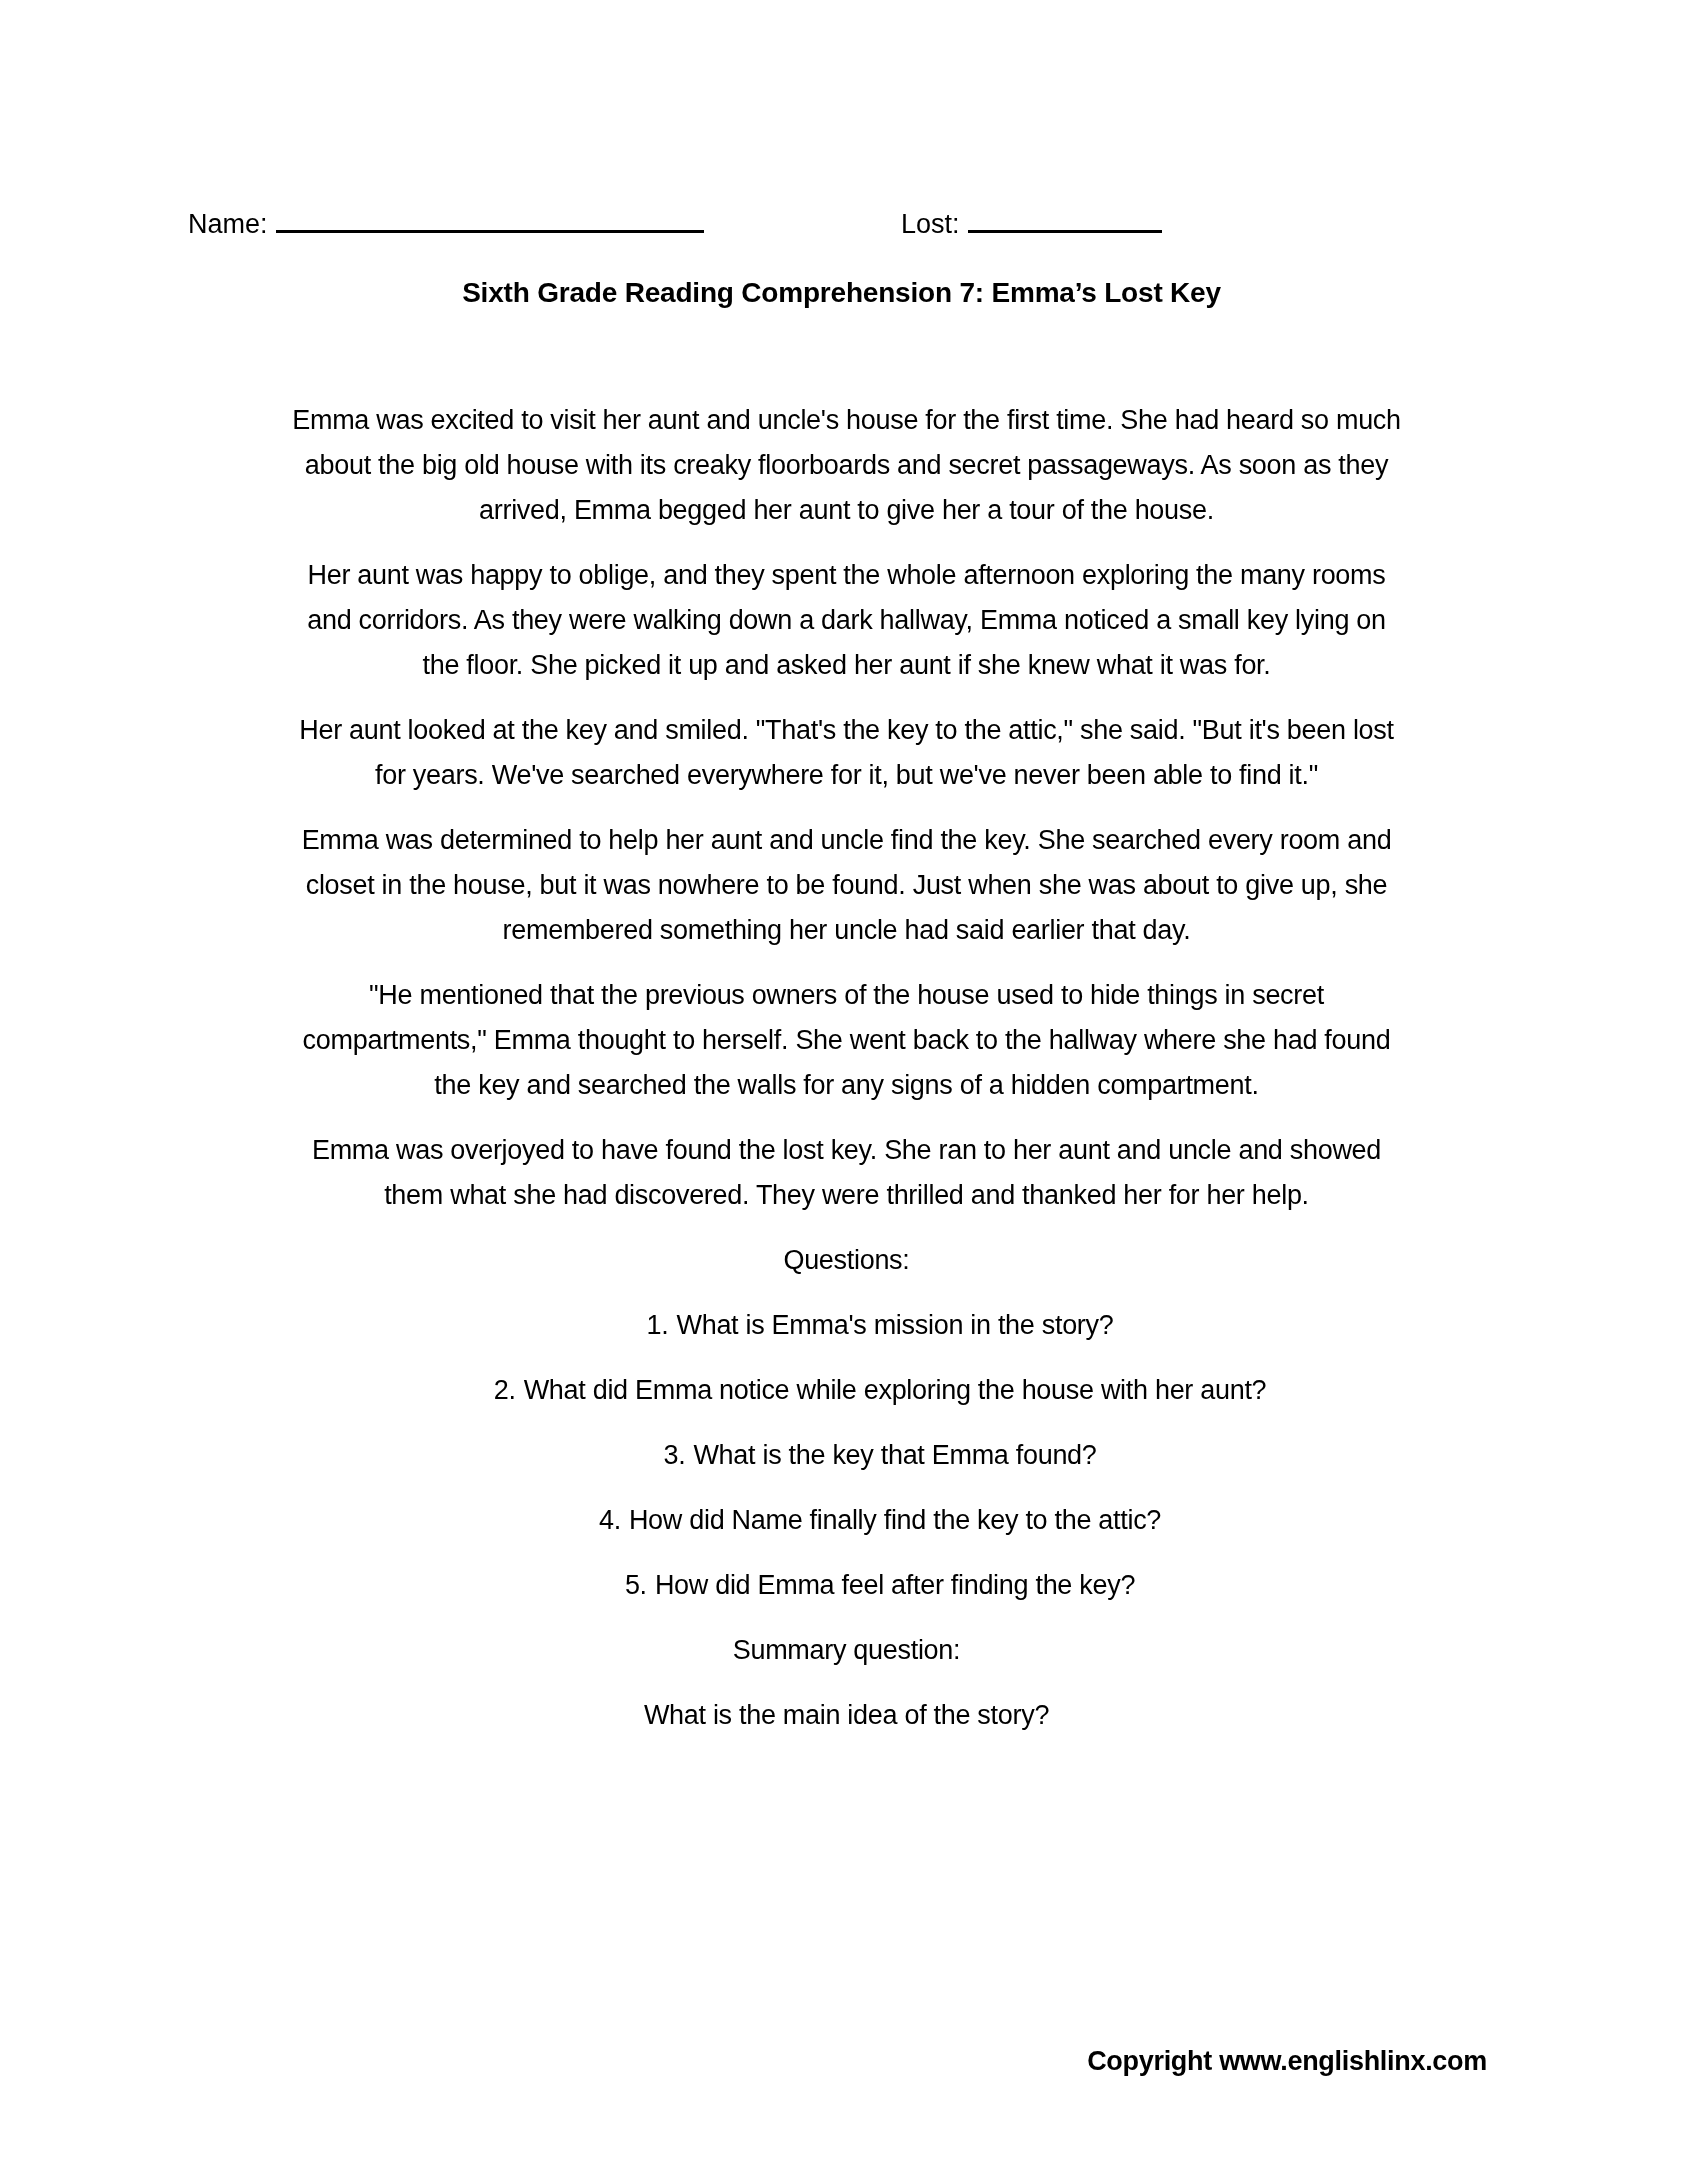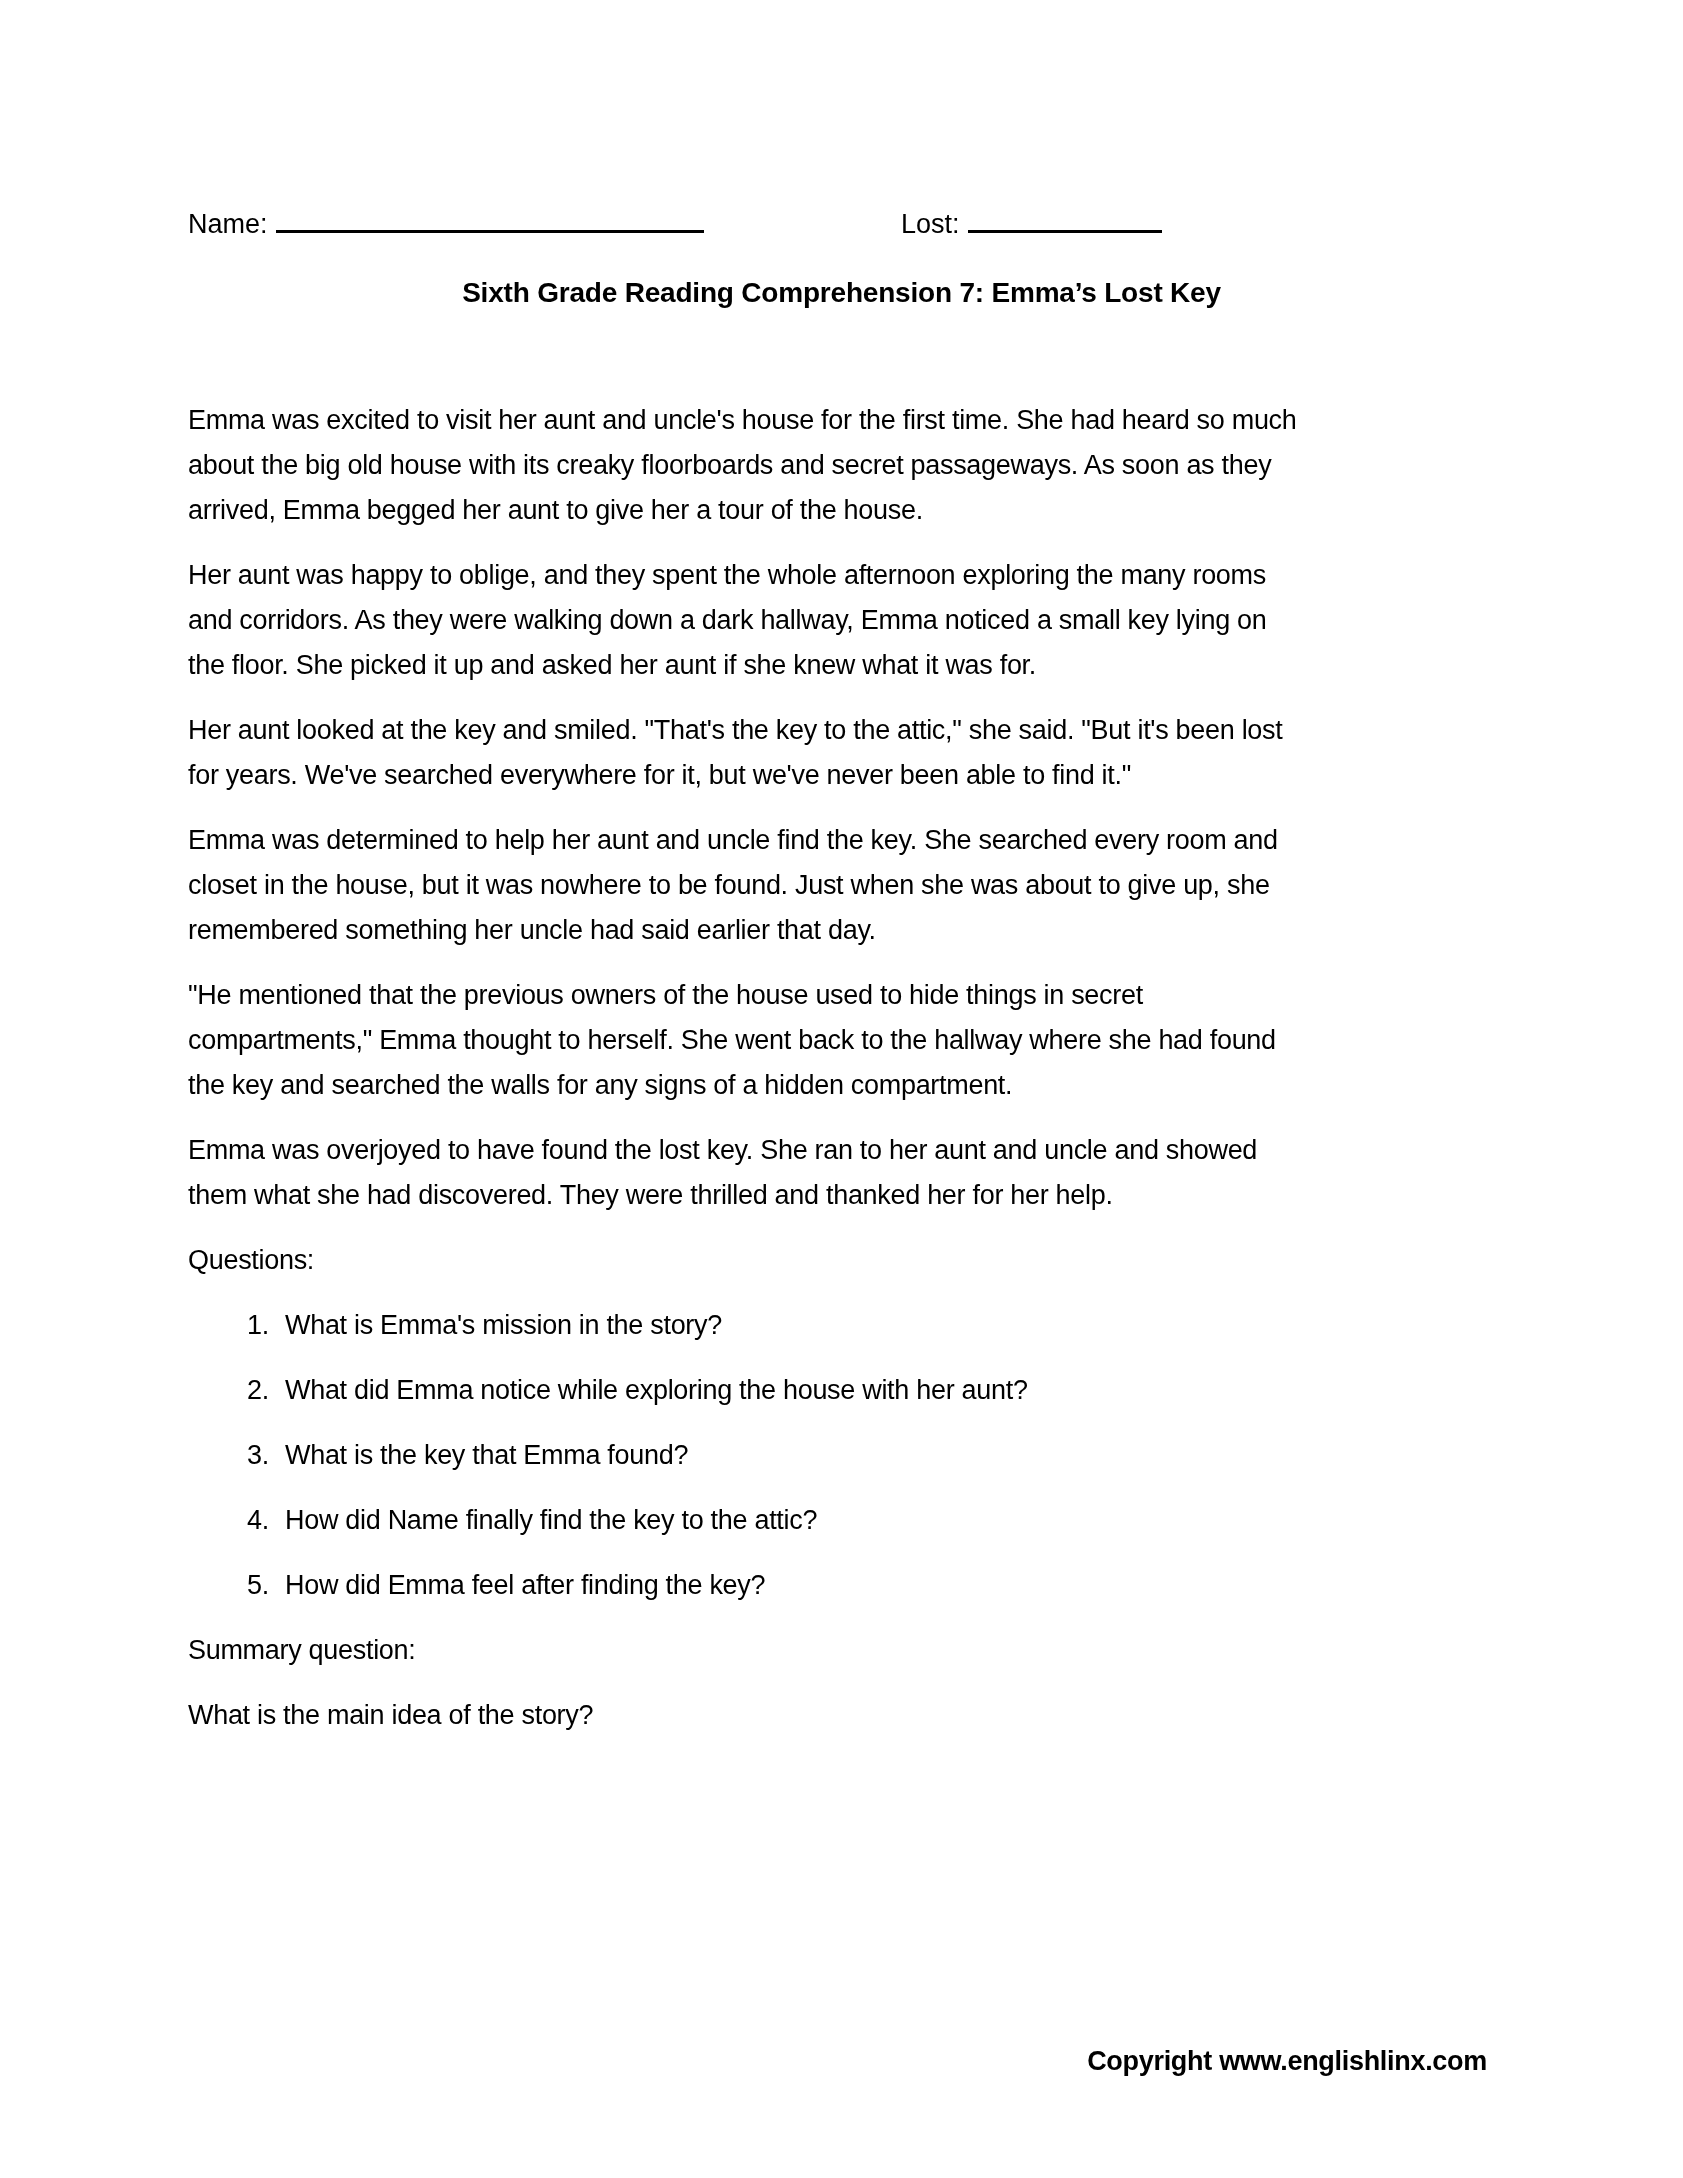--- a/index.html
+++ b/index.html
@@ -43,20 +43,21 @@
     letter-spacing: -0.2px;
   }
   .story {
     position: absolute;
     left: 188px;
     top: 398px;
     width: 1317px;
     font-size: 27px;
     line-height: 45px;
     letter-spacing: -0.3px;
+    text-align: center;
   }
   .story p {
     margin: 0 0 20px 0;
     white-space: pre-line;
   }
   .questions-list {
     list-style: none;
     margin: 0;
     padding: 0;
   }

